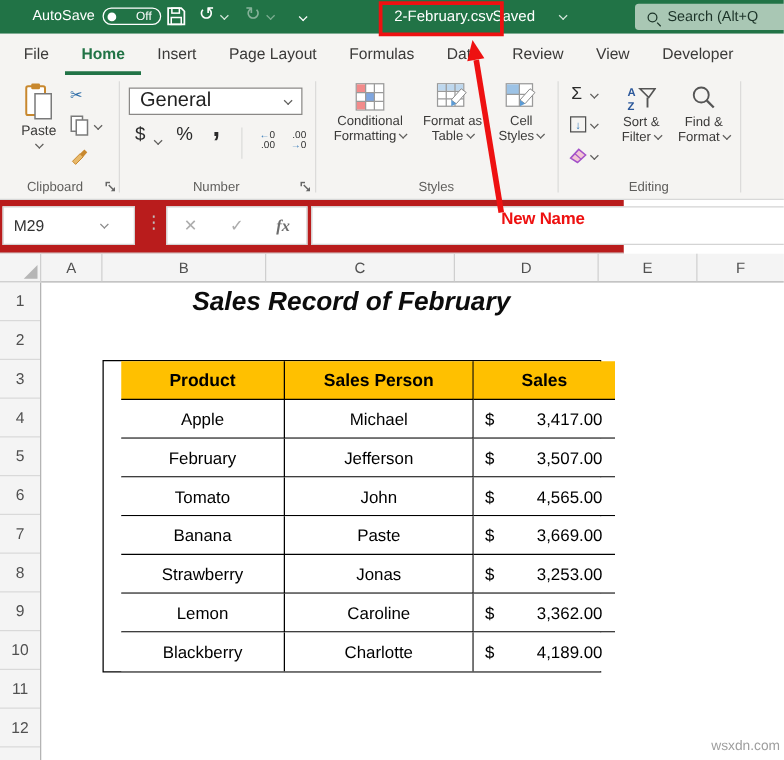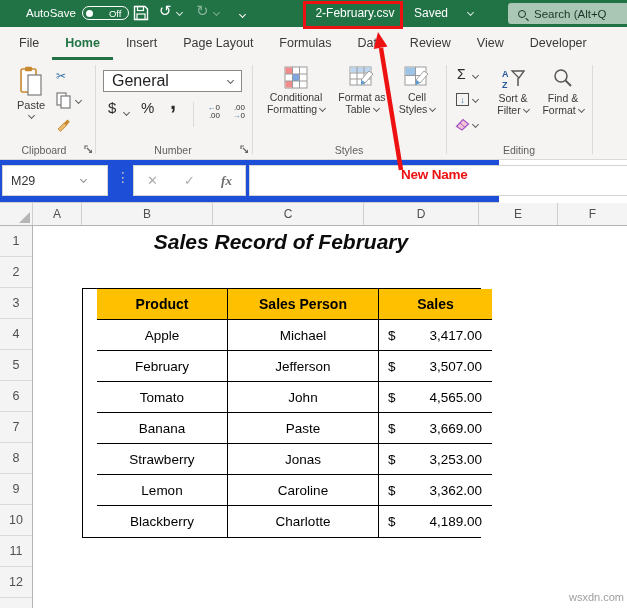--- a/index.html
+++ b/index.html
@@ -23,21 +23,21 @@
   .tb-ico{position:absolute; top:5px; color:#fff;}
   #save-ico{left:133px;}
   #undo-ico{left:159px; font-size:15px; top:2px;}
   #undo-chev{left:177px; top:10px; color:#d7e8dd;}
   #redo-ico{left:196px; font-size:15px; top:2px; opacity:.45;}
   #redo-chev{left:214px; top:10px; color:#d7e8dd; opacity:.5;}
   #qat-custom{left:240px; top:9px; width:10px;}
   #qat-custom .bar{width:10px; height:0; border-top:1.6px solid #fff; margin-bottom:2px;}
   #filename{position:absolute; left:307px; top:0; width:96px; height:27px; line-height:27px;
     text-align:center; font-size:12px; color:#fff; white-space:nowrap;}
-  #saved{position:absolute; left:414px; top:0; height:27px; line-height:27px; display:flex;
+  #saved{position:absolute; left:394px; top:0; height:27px; line-height:27px; display:flex;
     align-items:center; gap:20px; font-size:12px;}
   #searchbox{position:absolute; left:508px; top:3px; width:125px; height:21px; background:var(--pill);
     border-radius:3px 0 0 3px; color:#1c3328; display:flex; align-items:center; gap:8px;
     padding-left:10px; font-size:11.5px; white-space:nowrap; overflow:hidden;}
   .mag{width:8px; height:8px; border:1.4px solid #1c3328; border-radius:50%; position:relative; flex:0 0 auto;}
   .mag::after{content:""; position:absolute; width:4px; height:1.4px; background:#1c3328;
     transform:rotate(45deg); left:6px; top:8px;}
 
   
   #tabrow{position:absolute; left:0; top:27px; width:627px; height:33px; background:var(--ribbon-bg);
@@ -60,21 +60,21 @@
     padding:0 8px; justify-content:space-between;}
   .dec-icon{position:absolute; font-size:8px; line-height:8px; color:#333; text-align:right; width:20px;}
   .blue{color:#2E75B6;}
   .two-line{font-size:10.5px; line-height:12px; color:#3b3a39; text-align:center;}
 
   .fill-box{width:13px; height:13px; border:1.4px solid #505050; display:flex; align-items:center;
     justify-content:center; font-size:9px; color:#2E75B6; font-weight:700;}
   .lines-icon .bar{height:0; border-top:1.6px solid #555; margin-bottom:3.5px;}
 
   
-  #formulabar{position:absolute; left:0; top:160px; width:499px; height:43px; background:#1d4ed8;
+  #formulabar{position:absolute; left:0; top:160px; width:499px; height:43px; background:#b91c1c;
     border-bottom:1px solid #cfcfcf;}
   #namebox{position:absolute; left:2px; top:5px; width:106px; height:31px; background:#fff;
     border:1px solid #d4d4d4; display:flex; align-items:center;}
   #namebox input{border:0; outline:0; width:70px; padding-left:8px; font-size:12.5px; color:#333;
     font-family:inherit; background:transparent;}
   #namebox .chev{color:#8a8a8a; margin-left:8px;}
   #fb-dots{position:absolute; left:116px; top:9px; color:#c0c0c0; font-size:14px; letter-spacing:0;}
   #fxbox{position:absolute; left:133px; top:5px; width:113px; height:31px; background:#fff;
     border:1px solid #d4d4d4; display:flex; align-items:center; justify-content:space-around;
     color:#adadad; font-size:13px;}

